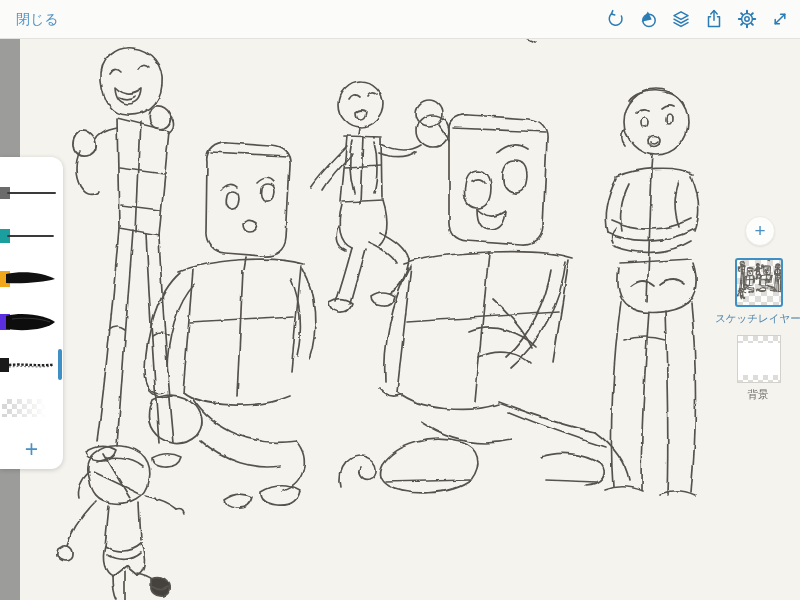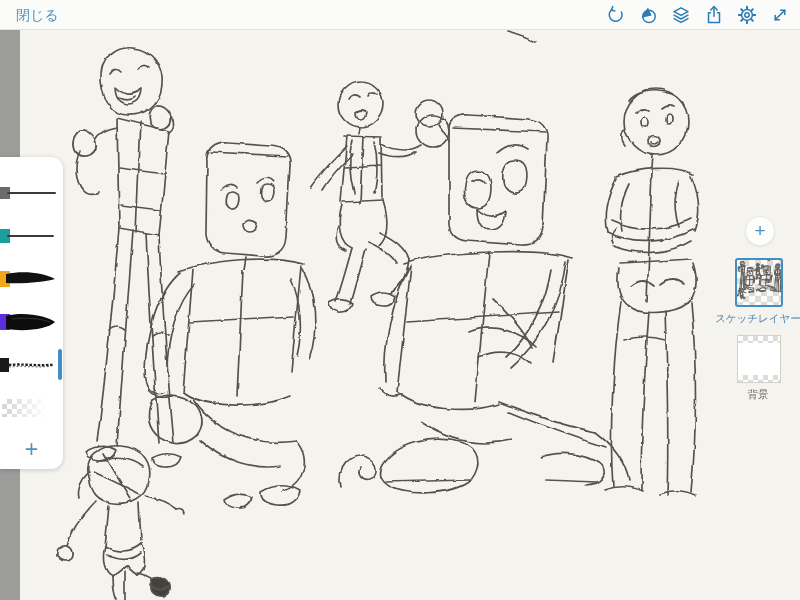--- a/index.html
+++ b/index.html
@@ -3,21 +3,21 @@
 <meta charset="utf-8">
 <style>
   html,body{margin:0;padding:0;}
   body{
     width:800px;height:600px;position:relative;overflow:hidden;
     font-family:"Liberation Sans",sans-serif;
     background:#f4f3ee;
   }
   
   .toolbar{
-    position:absolute;left:0;top:0;width:800px;height:30px;
+    position:absolute;left:0;top:0;width:800px;height:39px;
     background:#fbfbfa;border-bottom:1px solid #e3e2de;
     display:flex;align-items:center;justify-content:space-between;
     z-index:30;box-sizing:border-box;padding:0 10px 0 16px;
   }
   .close-btn{
     color:#4e94c6;font-size:14px;line-height:30px;cursor:pointer;
   }
   .tb-icons{display:flex;align-items:center;gap:12px;}
   .tb-icon{width:21px;height:21px;display:flex;align-items:center;justify-content:center;cursor:pointer;}
   .tb-icon svg{width:20px;height:20px;}

